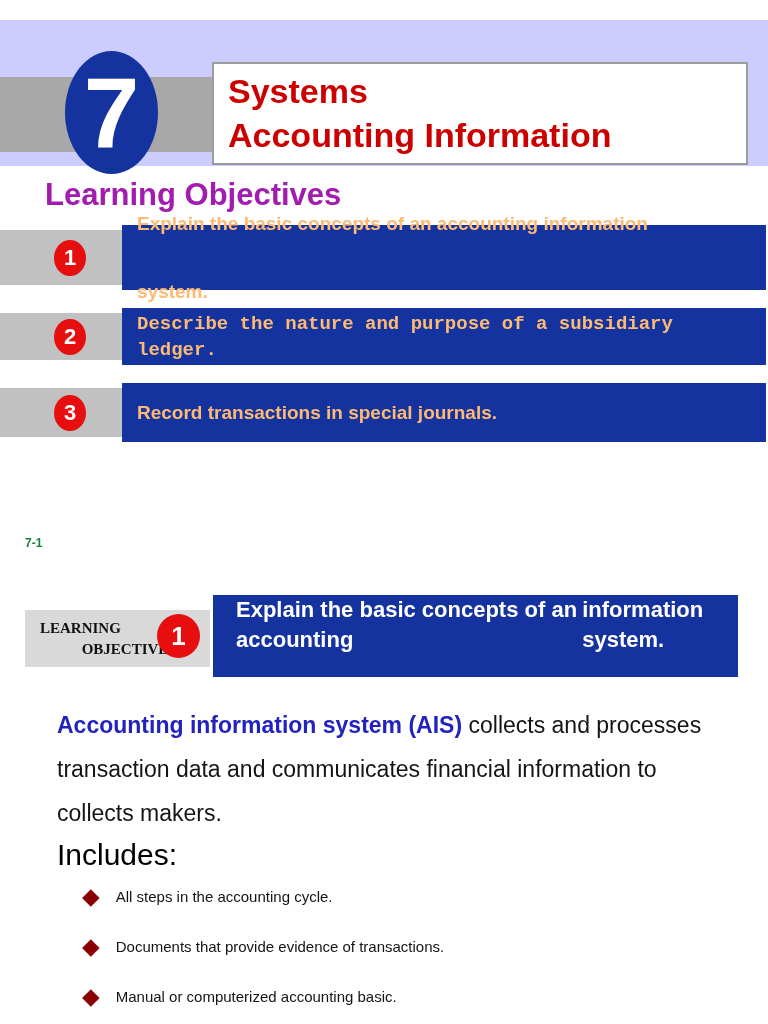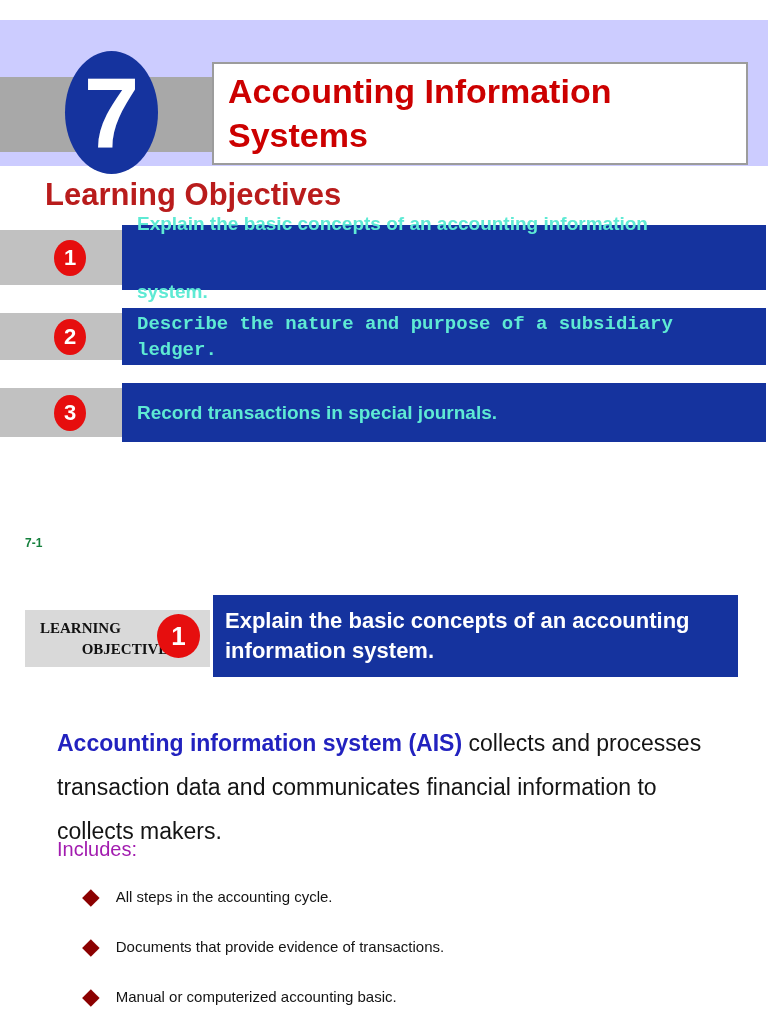--- a/index.html
+++ b/index.html
@@ -20,35 +20,35 @@
     font-size:100px;font-weight:bold;line-height:1;
   }
   .title-box{
     left:212px;top:42px;width:536px;height:103px;background:#ffffff;
     border:2px solid #9c9c9c;box-sizing:border-box;
     padding:5px 0 0 14px;
     color:var(--title-red);font-size:34px;font-weight:bold;line-height:44px;
   }
 
   
-  .lo-heading{left:45px;top:177px;font-size:31px;font-weight:bold;color:#b91c1c;}
+  .lo-heading{left:45px;top:177px;font-size:31px;font-weight:bold;color:#a21caf;}
   .obj-row{left:0;width:768px;}
   .obj-row.r1{top:225px;height:65px;}
   .obj-row.r2{top:308px;height:57px;}
   .obj-row.r3{top:383px;height:59px;}
   .obj-gray{position:absolute;left:0;top:5px;bottom:5px;width:122px;background:var(--strip-gray);}
   .obj-badge{
     position:absolute;left:54px;top:50%;transform:translateY(-50%);
     width:32px;height:36px;border-radius:50%;background:var(--badge-red);
     color:#ffffff;font-size:22px;font-weight:bold;
     display:flex;align-items:center;justify-content:center;
   }
   .obj-bar{
     position:absolute;left:122px;top:0;bottom:0;width:644px;box-sizing:border-box;
-    background:var(--deep-blue);color:#5eead4;
+    background:var(--deep-blue);color:#fdba74;
     font-size:19px;font-weight:bold;line-height:26px;
     padding-left:15px;padding-right:8px;
     display:flex;flex-direction:column;justify-content:center;
   }
   .slide-footer{left:25px;top:536px;font-size:12px;font-weight:bold;color:#15803d;}
 
   
   .lo2-box{
     left:25px;top:610px;width:185px;height:57px;background:var(--lo-gray);
     box-sizing:border-box;padding-left:15px;
@@ -56,46 +56,46 @@
     color:#111111;font-size:15px;font-weight:bold;line-height:21px;font-family:Liberation Serif, serif;
   }
   .lo2-circle{
     left:157px;top:614px;width:43px;height:44px;border-radius:50%;
     background:var(--badge-red);color:#ffffff;font-size:26px;font-weight:bold;
     display:flex;align-items:center;justify-content:center;
   }
   .lo2-bar{
     left:213px;top:595px;width:525px;height:82px;box-sizing:border-box;
     background:var(--deep-blue);color:#ffffff;
-    font-size:22px;font-weight:bold;line-height:30px;padding-left:12px;
-    display:flex;flex-direction:column;justify-content:center;
+    font-size:22px;font-weight:bold;line-height:30px;padding-left:23px;
+    display:flex;flex-direction:row;justify-content:center;
   }
 
   
-  .body-para{left:57px;top:721px;width:690px;font-size:23px;line-height:44px;color:#141414;}
+  .body-para{left:57px;top:703px;width:690px;font-size:23px;line-height:44px;color:#141414;}
   .body-para .lead{font-weight:bold;color:var(--lead-blue);}
-  .includes-label{left:57px;top:838px;font-size:20px;color:#a21caf;}
+  .includes-label{left:57px;top:838px;font-size:30px;color:#000000;}
   .bullet-row{left:82px;height:30px;display:flex;align-items:center;}
   .bullet-row.b1{top:881px;}
   .bullet-row.b2{top:931px;}
   .bullet-row.b3{top:981px;}
   .diamond{color:var(--diamond-red);font-size:23px;line-height:1;margin-right:16px;}
   .bullet-text{font-size:15px;color:#141414;white-space:nowrap;}
 </style>
 </head>
 <body>
 
 <div class="abs title-band">
   <div class="abs gray-band" style="position:absolute;"></div>
   <div class="abs chapter-circle" style="position:absolute;">
     <span>7</span>
   </div>
   <div class="abs title-box" style="position:absolute;">
+    <span style="display:block;">Systems</span>
     <span style="display:block;">Accounting Information</span>
-    <span style="display:block;">Systems</span>
   </div>
 </div>
 
 <div class="abs lo-heading">Learning Objectives</div>
 
 <div class="abs obj-row r1">
   <div class="obj-gray"></div>
   <div class="obj-badge">
     <span>1</span>
   </div>

